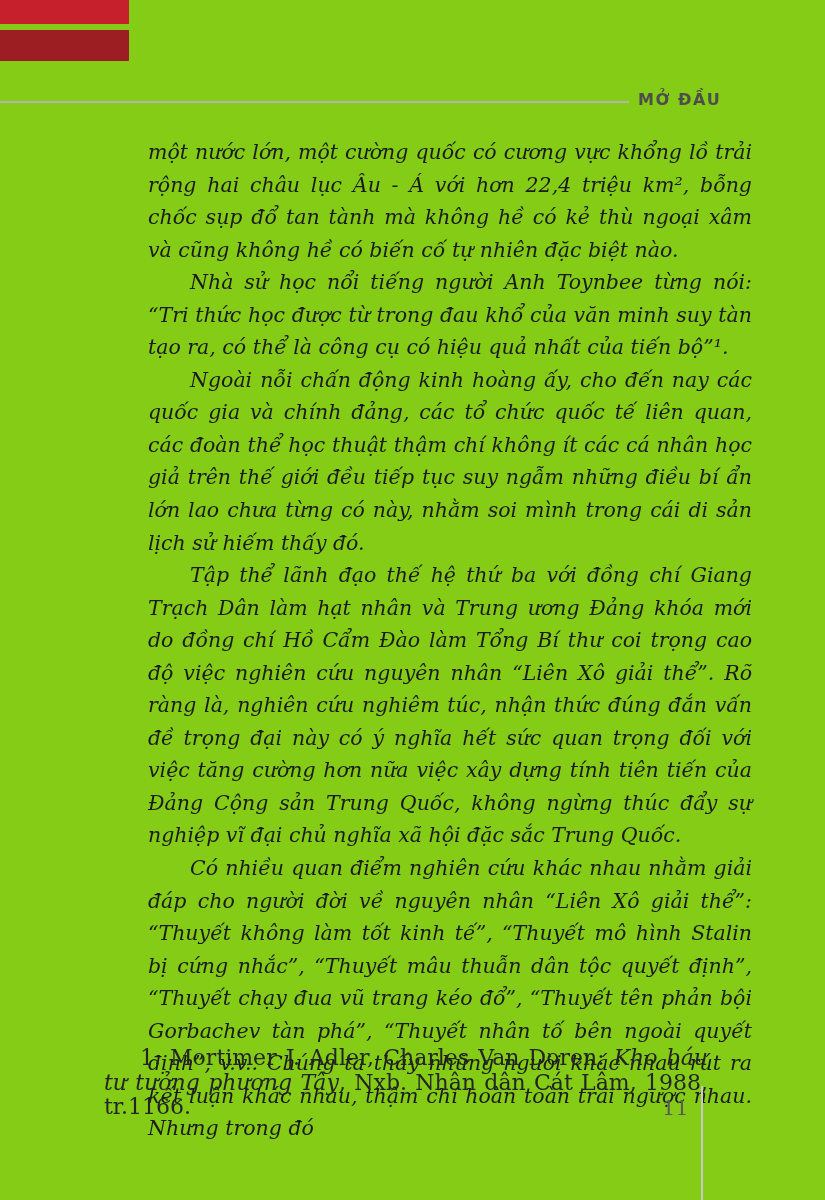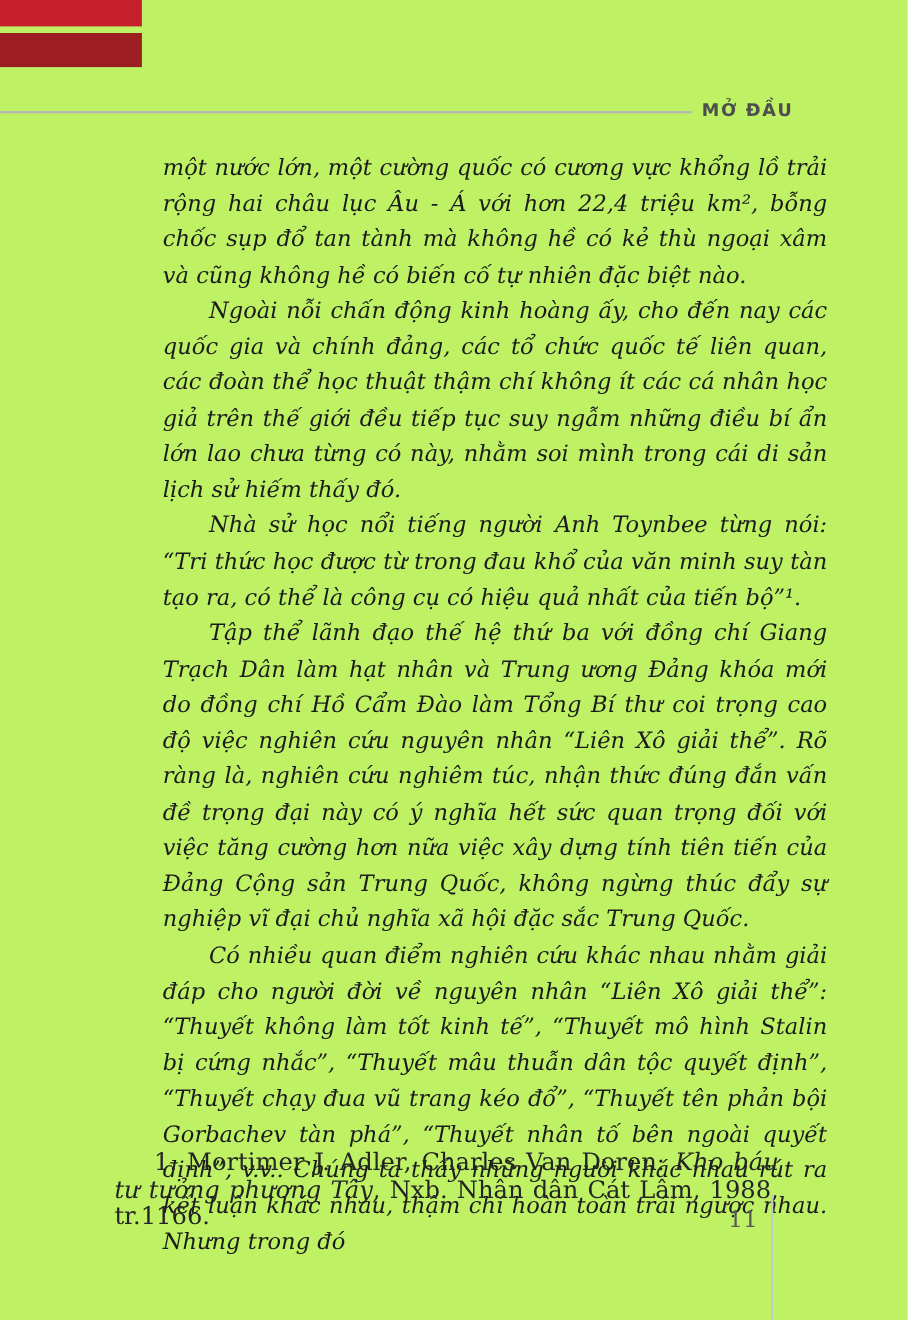--- a/index.html
+++ b/index.html
@@ -3,21 +3,21 @@
 <meta charset="utf-8">
 <style>
   * { margin:0; padding:0; box-sizing:border-box; }
   html, body { width:825px; height:1200px; }
   body {
     background:#ffffff;
     position:relative;
     overflow:hidden;
     font-family:"DejaVu Serif", serif;
   }
-  .page { position:absolute; inset:0; background:#bef264; }
+  .page { position:absolute; inset:0; background:#84cc16; }
 
   
   .strip-top {
     position:absolute; left:0; top:0; width:129px; height:24px;
     background:var(--corner-red-top, #c5202b);
   }
   .strip-bottom {
     position:absolute; left:0; top:30px; width:129px; height:31px;
     background:var(--corner-red-bottom, #9c1d22);
   }
@@ -77,22 +77,22 @@
 <div class="page">
 
   <div class="strip-top"></div>
   <div class="strip-bottom"></div>
 
   <div class="header-rule"></div>
   <span class="head-title">MỞ ĐẦU</span>
 
   <main class="body-text">
     <p class="no-indent">một nước lớn, một cường quốc có cương vực khổng lồ trải rộng hai châu lục Âu - Á với hơn 22,4 triệu km², bỗng chốc sụp đổ tan tành mà không hề có kẻ thù ngoại xâm và cũng không hề có biến cố tự nhiên đặc biệt nào.</p>
+    <p>Nhà sử học nổi tiếng người Anh Toynbee từng nói: “Tri thức học được từ trong đau khổ của văn minh suy tàn tạo ra, có thể là công cụ có hiệu quả nhất của tiến bộ”¹.</p>
     <p>Ngoài nỗi chấn động kinh hoàng ấy, cho đến nay các quốc gia và chính đảng, các tổ chức quốc tế liên quan, các đoàn thể học thuật thậm chí không ít các cá nhân học giả trên thế giới đều tiếp tục suy ngẫm những điều bí ẩn lớn lao chưa từng có này, nhằm soi mình trong cái di sản lịch sử hiếm thấy đó.</p>
-    <p>Nhà sử học nổi tiếng người Anh Toynbee từng nói: “Tri thức học được từ trong đau khổ của văn minh suy tàn tạo ra, có thể là công cụ có hiệu quả nhất của tiến bộ”¹.</p>
     <p>Tập thể lãnh đạo thế hệ thứ ba với đồng chí Giang Trạch Dân làm hạt nhân và Trung ương Đảng khóa mới do đồng chí Hồ Cẩm Đào làm Tổng Bí thư coi trọng cao độ việc nghiên cứu nguyên nhân “Liên Xô giải thể”. Rõ ràng là, nghiên cứu nghiêm túc, nhận thức đúng đắn vấn đề trọng đại này có ý nghĩa hết sức quan trọng đối với việc tăng cường hơn nữa việc xây dựng tính tiên tiến của Đảng Cộng sản Trung Quốc, không ngừng thúc đẩy sự nghiệp vĩ đại chủ nghĩa xã hội đặc sắc Trung Quốc.</p>
     <p>Có nhiều quan điểm nghiên cứu khác nhau nhằm giải đáp cho người đời về nguyên nhân “Liên Xô giải thể”: “Thuyết không làm tốt kinh tế”, “Thuyết mô hình Stalin bị cứng nhắc”, “Thuyết mâu thuẫn dân tộc quyết định”, “Thuyết chạy đua vũ trang kéo đổ”, “Thuyết tên phản bội Gorbachev tàn phá”, “Thuyết nhân tố bên ngoài quyết định”, v.v.. Chúng ta thấy những người khác nhau rút ra kết luận khác nhau, thậm chí hoàn toàn trái ngược nhau. Nhưng trong đó</p>
   </main>
 
   <div class="footnote"><span>1. Mortimer J. Adler, Charles Van Doren: </span><span class="fn-italic">Kho báu tư tưởng phương Tây</span><span>, Nxb. Nhân dân Cát Lâm, 1988, tr.1166.</span></div>
 
   <div class="page-number">11</div>
 
   <div class="edge-line"></div>
 

